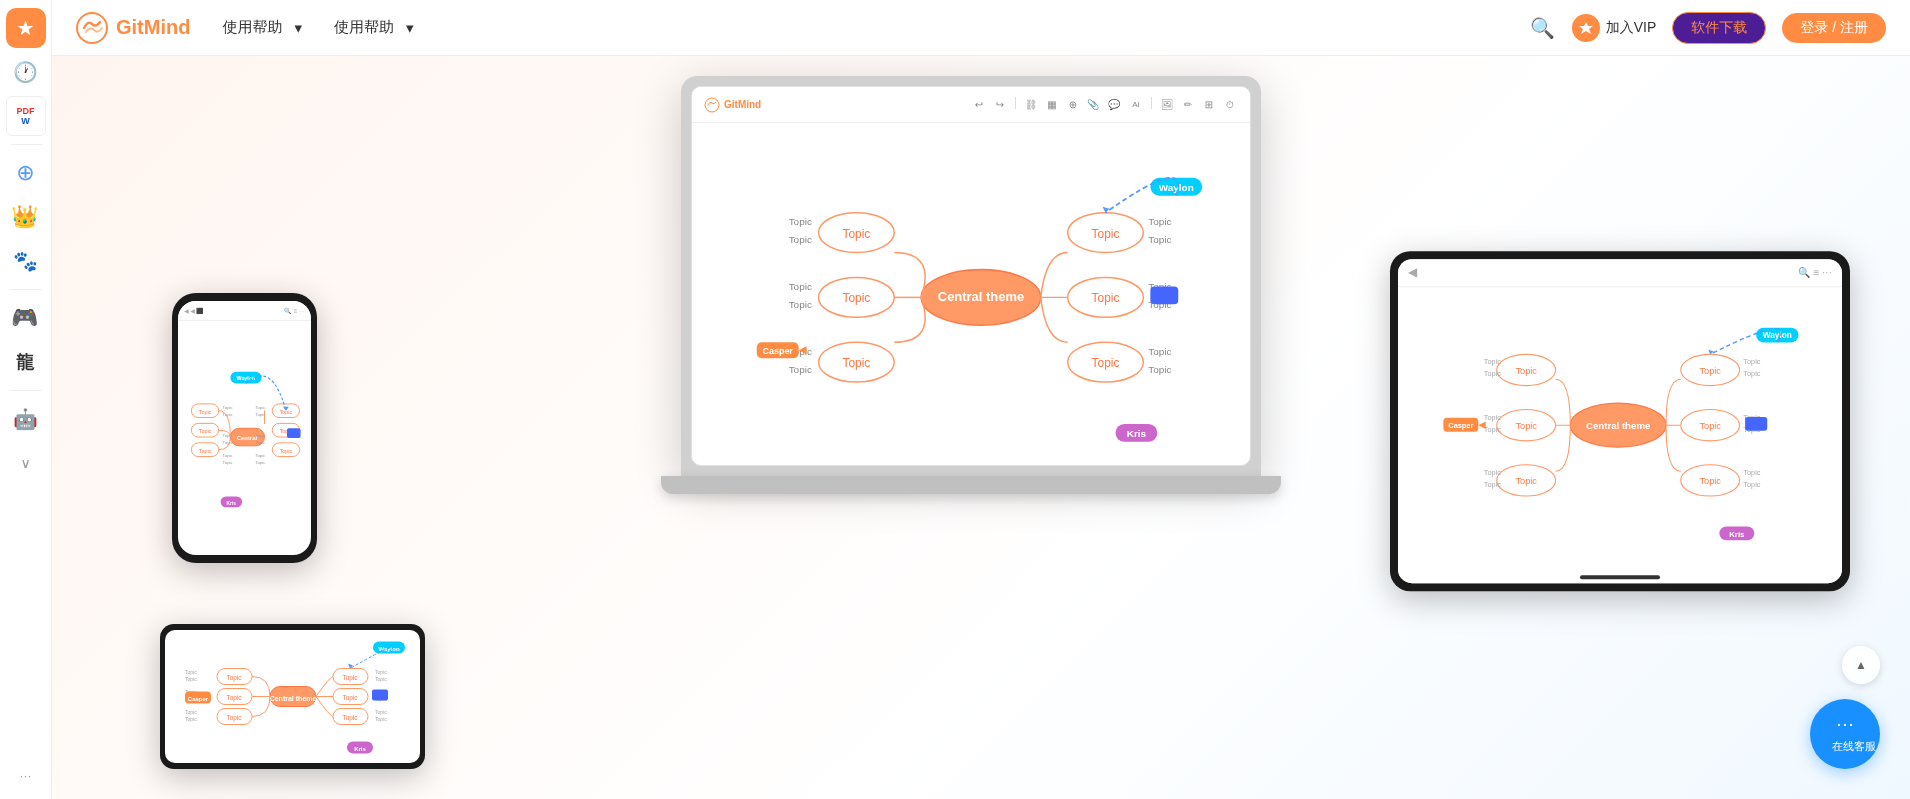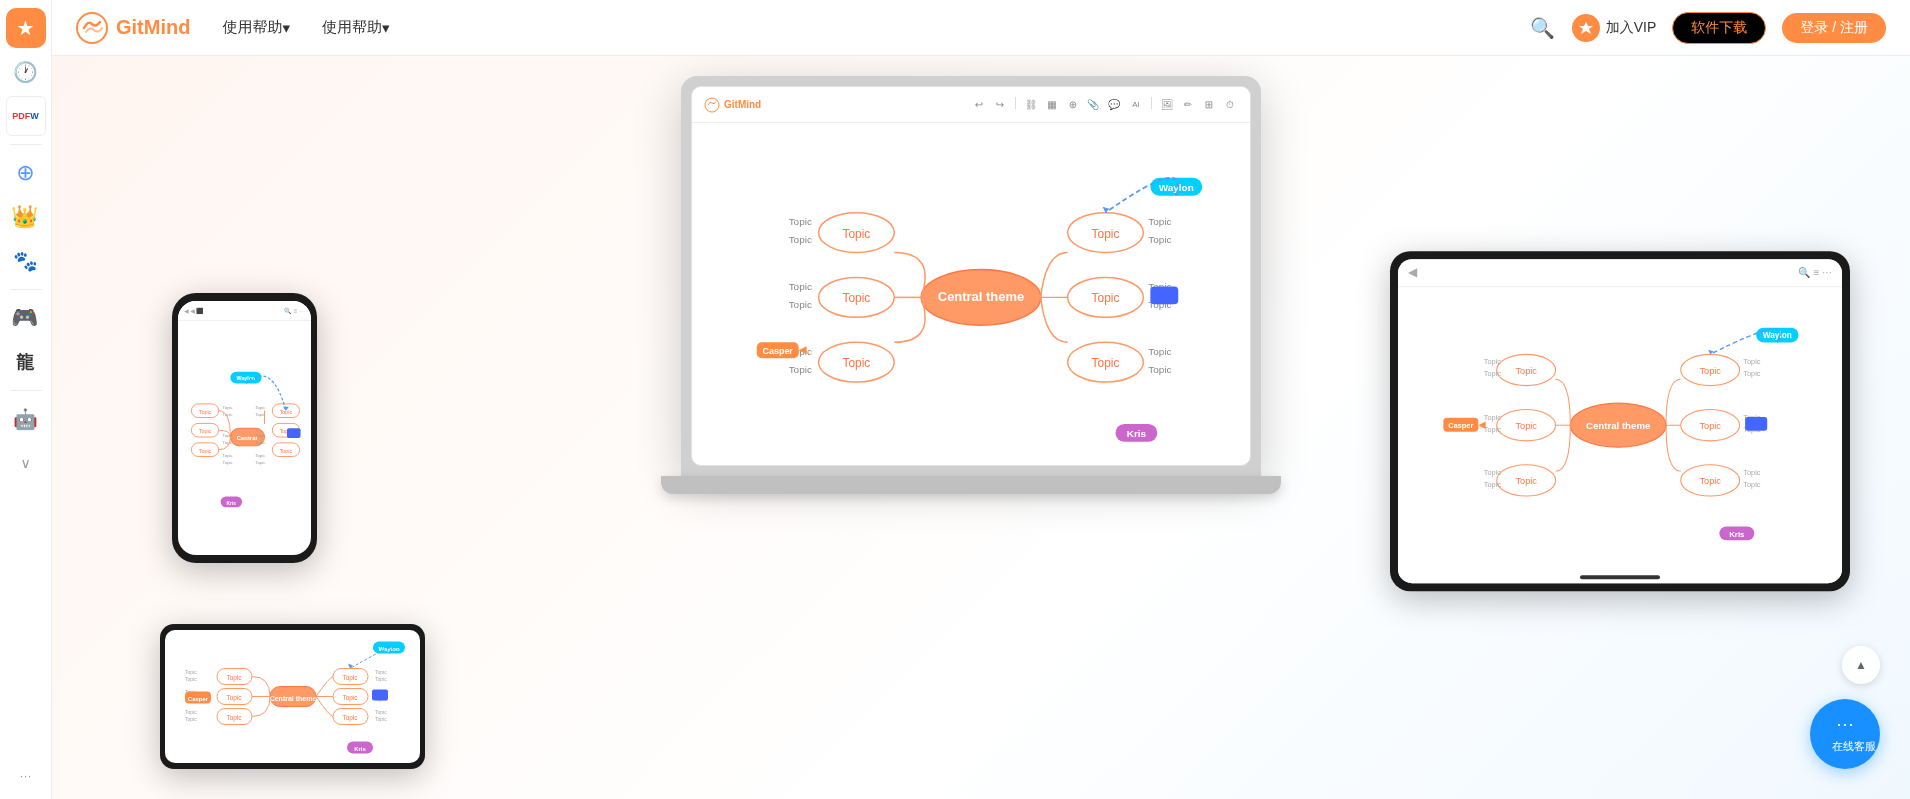--- a/index.html
+++ b/index.html
@@ -41,33 +41,33 @@
       background: #fff;
       border-bottom: 1px solid #eee;
       display: flex;
       align-items: center;
       padding: 0 24px;
       gap: 32px;
     }
     .logo { display: flex; align-items: center; gap: 8px; font-size: 20px; font-weight: 700; color: #ff8c42; }
     .logo-icon { width: 32px; height: 32px; }
     .nav-item {
-      display: flex; align-items: center; gap: 0;
+      display: flex; align-items: center; gap: 12px;
       font-size: 15px; color: #333; cursor: pointer;
     }
     .nav-right { margin-left: auto; display: flex; align-items: center; gap: 16px; }
     .search-icon { font-size: 20px; color: #555; cursor: pointer; }
     .vip-btn {
       display: flex; align-items: center; gap: 6px;
       background: #fff; border: none;
       font-size: 14px; color: #333; cursor: pointer;
     }
     .vip-icon { width: 28px; height: 28px; background: #ff8c42; border-radius: 50%; display: flex; align-items: center; justify-content: center; color: #fff; font-size: 12px; }
     .download-btn {
-      border: 1.5px solid #ff8c42; background: #000000; color: #ff8c42;
+      border: 1.5px solid #ff8c42; background: #4c1d95; color: #ff8c42;
       padding: 6px 18px; border-radius: 20px; font-size: 14px; cursor: pointer;
     }
     .login-btn {
       background: #ff8c42; color: #fff;
       padding: 6px 18px; border-radius: 20px; font-size: 14px; cursor: pointer; border: none;
     }
 
     
     .hero {
       flex: 1;
@@ -249,21 +249,21 @@
       box-shadow: 0 2px 8px rgba(0,0,0,0.15);
       z-index: 100;
     }
   </style>
 </head>
 <body>
 
 <div class="sidebar">
   <div class="sidebar-icon active">★</div>
   <div class="sidebar-icon">🕐</div>
-  <div class="sidebar-icon" style="font-size:13px; background:#fff; border:1px solid #eee; border-radius:6px; flex-direction:row; gap:0;">
+  <div class="sidebar-icon" style="font-size:13px; background:#fff; border:1px solid #eee; border-radius:6px; flex-direction:column; gap:0;">
     <span style="color:#e33; font-size:9px; font-weight:700;">PDF</span>
     <span style="color:#1155cc; font-size:9px; font-weight:700;">W</span>
   </div>
   <div class="sidebar-divider"></div>
   <div class="sidebar-icon" style="font-size:22px; color:#5599ff;">⊕</div>
   <div class="sidebar-icon" style="font-size:22px; color:#ff9900;">👑</div>
   <div class="sidebar-icon" style="font-size:20px;">🐾</div>
   <div class="sidebar-divider"></div>
   <div class="sidebar-icon" style="font-size:22px;">🎮</div>
   <div class="sidebar-icon" style="font-size:18px; font-weight:700; color:#333;">龍</div>

